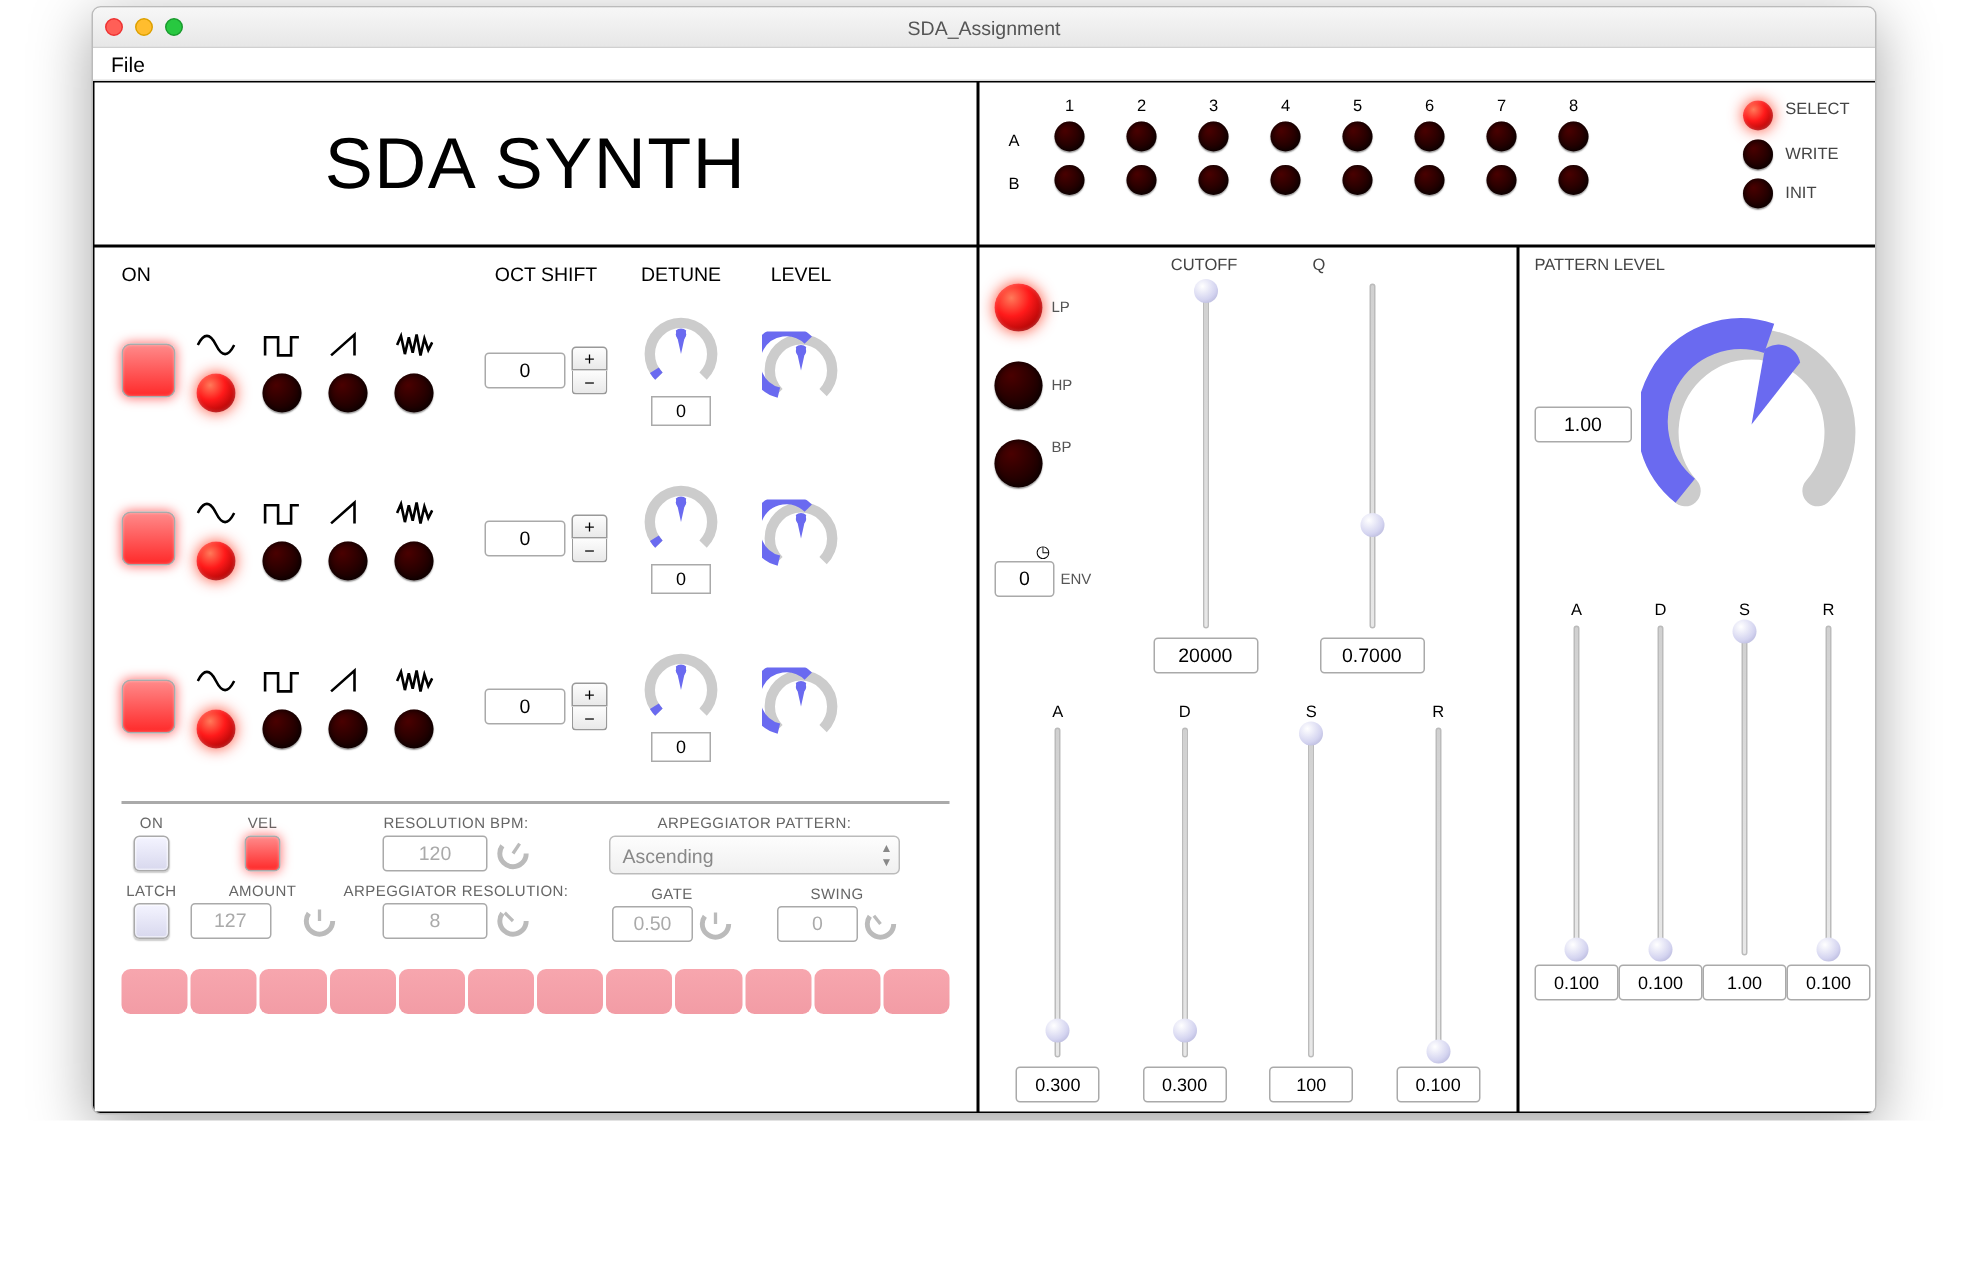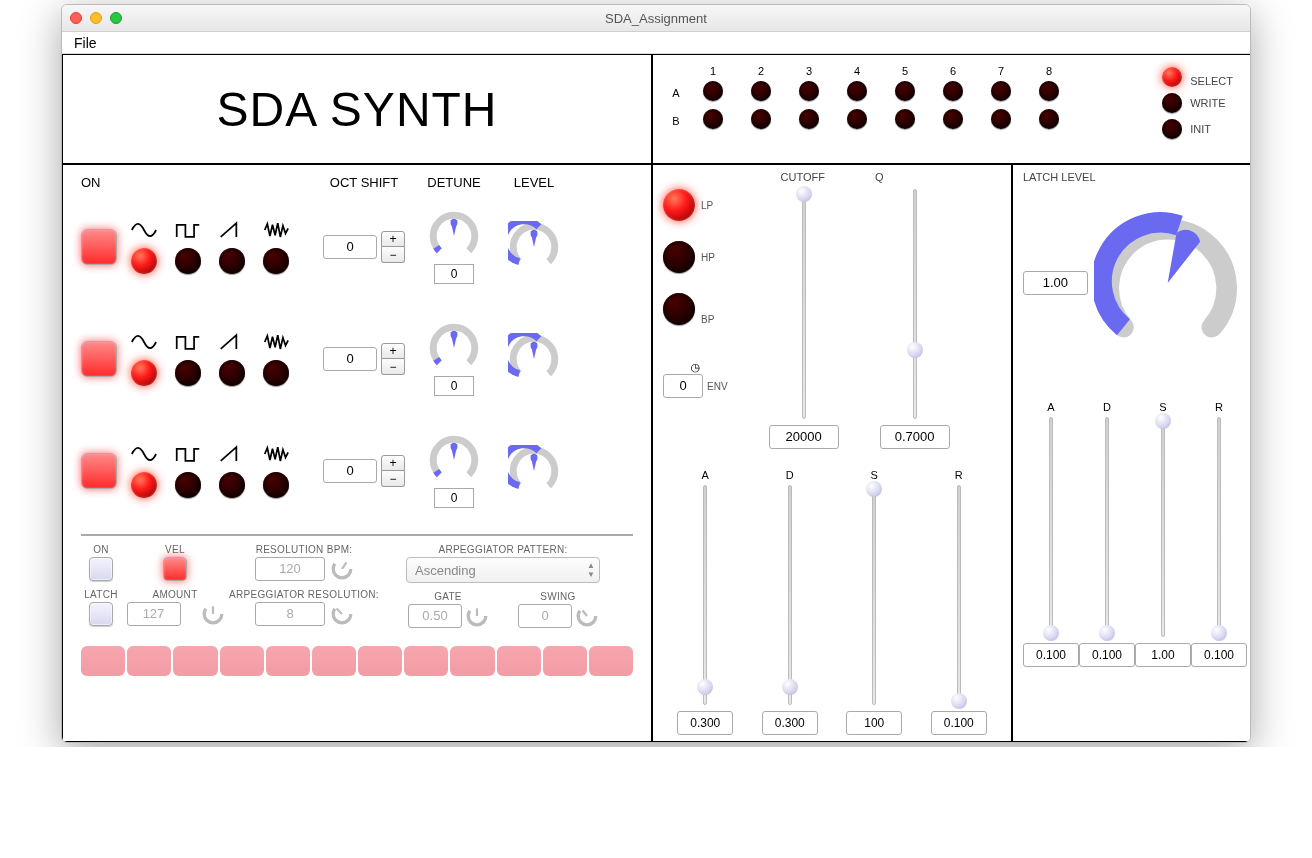--- a/index.html
+++ b/index.html
@@ -132,21 +132,21 @@
           <div style="text-align:center;"><span class="led-off led-sm"></span></div>
           <div style="text-align:center;"><span class="led-off led-sm"></span></div>
           <div style="text-align:center;"><span class="led-off led-sm"></span></div>
           <div style="text-align:center;"><span class="led-off led-sm"></span></div>
           <div style="text-align:center;"><span class="led-off led-sm"></span></div>
           <div style="text-align:center;"><span class="led-off led-sm"></span></div>
           <div style="text-align:center;"><span class="led-off led-sm"></span></div>
           <div style="text-align:center;"><span class="led-off led-sm"></span></div>
         </div>
       <div class="preset-actions">
-        <div class="row" style="gap:8px;align-items:flex-end;">
+        <div class="row" style="gap:8px;align-items:flex-start;">
           <span class="led-on led-sm"></span>
           <span class="label">SELECT</span>
         </div>
         <div class="row" style="gap:8px;align-items:center;">
           <span class="led-off led-sm"></span>
           <span class="label">WRITE</span>
         </div>
         <div class="row" style="gap:8px;align-items:center;">
           <span class="led-off led-sm"></span>
           <span class="label">INIT</span>
@@ -412,21 +412,21 @@
       <div class="filter-top" style="margin-top:6px;gap:41px;">
         <div class="filter-types">
           <div class="row" style="gap:6px;align-items:center;">
             <span class="led-on led-lg"></span>
             <span class="label-tiny">LP</span>
           </div>
           <div class="row" style="gap:6px;align-items:center;">
             <span class="led-off led-lg"></span>
             <span class="label-tiny">HP</span>
           </div>
-          <div class="row" style="gap:6px;align-items:flex-end;">
+          <div class="row" style="gap:6px;align-items:flex-start;">
             <span class="led-off led-lg"></span>
             <span class="label-tiny">BP</span>
           </div>
           <div class="env-box">
             <span style="font-size:11px;">◷</span>
             <div class="row" style="gap:4px;align-items:center;">
               <div class="numbox" style="width:40px;">0</div>
               <span class="label-tiny">ENV</span>
             </div>
           </div>
@@ -477,21 +477,21 @@
         <div class="vslider short">
           <div class="track"></div>
           <div class="thumb" style="bottom:2%;"></div>
         </div>
         <div class="numbox env-val" style="margin-top:6px;">0.100</div>
       </div>
         </div>
     </div>
 
     <div class="section master-cell">
-      <div class="label">LATCH LEVEL</div>
+      <div class="label">PATTERN LEVEL</div>
       <div class="row" style="align-items:center; gap:6px; margin-top:10px;">
         <div class="numbox numbox-wide">1.00</div>
         <div class="master-knob">
           <svg viewBox="0 0 100 100">
             <path d="M 20 80 A 40 40 0 1 1 80 80" fill="none" stroke="#ccc" stroke-width="14" stroke-linecap="round"></path>
             <path d="M 20 80 A 40 40 0 0 1 58 11" fill="none" stroke="#6a6af0" stroke-width="14" stroke-linecap="butt"></path>
             <path d="M50 50 L72 22 A10 10 0 0 0 56 16 Z" fill="#6a6af0"></path>
           </svg>
         </div>
       </div>

